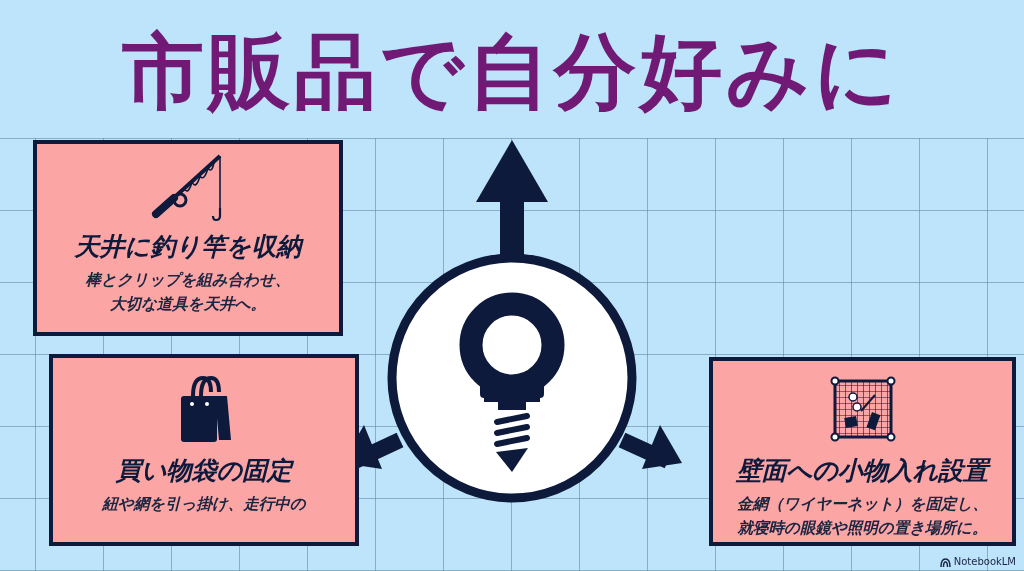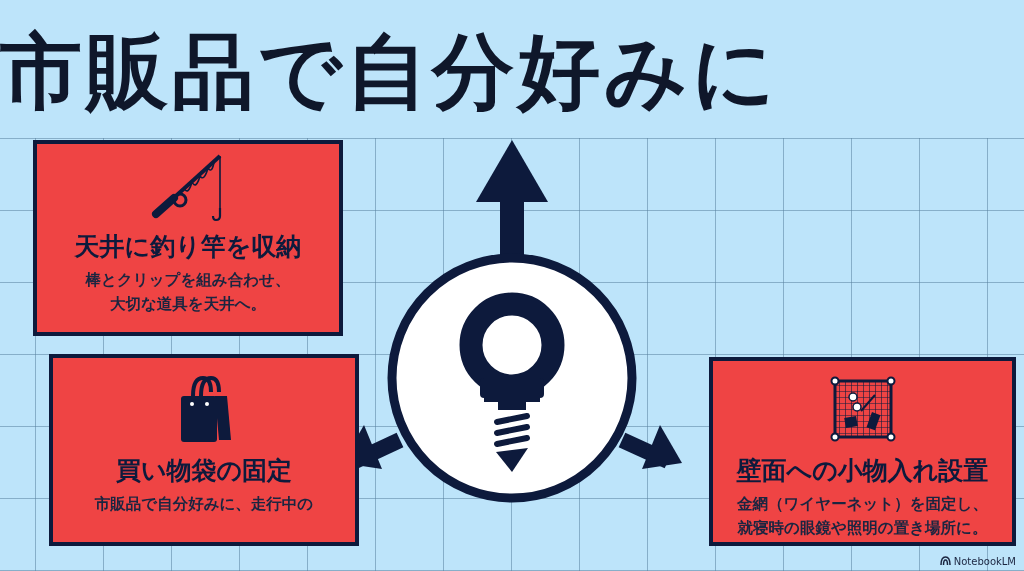--- a/index.html
+++ b/index.html
@@ -11,43 +11,43 @@
   }
   .grid {
     position:absolute; left:0; top:138px; width:1024px; height:433px;
     background-image:
       linear-gradient(to right, rgba(90,130,160,0.55) 1px, transparent 1px),
       linear-gradient(to bottom, rgba(90,130,160,0.55) 1px, transparent 1px);
     background-size:68px 72px;
     background-position:35px 0;
   }
   .title {
-    position:absolute; left:0; top:22px; width:1024px; 
-    font-size:82px; font-weight:bold; letter-spacing:4px; color:#0f172a;
+    position:absolute; left:0; top:22px; width:1024px; text-align:center;
+    font-size:82px; font-weight:bold; letter-spacing:4px; color:#701a75;
     line-height:100px;
   }
   .card {
-    position:absolute; background:#ef4444; border:4px solid #0d1a3c;
-    box-sizing:border-box; text-align:center;
+    position:absolute; background:#fca5a5; border:4px solid #0d1a3c;
+    box-sizing:border-box; text-align:center;font-style:italic;
   }
   .card .icon { position:absolute; left:50%; transform:translateX(-50%); }
   .card .heading {
     position:absolute; left:0; width:100%; font-weight:bold; font-size:25px; color:#0d1a3c;
   }
   .card .desc {
     position:absolute; left:0; width:100%; font-weight:bold; font-size:15.5px;
     line-height:24px; color:#1b2540;
   }
   #card1 { left:33px; top:140px; width:310px; height:196px; }
   #card2 { left:49px; top:354px; width:310px; height:192px; }
   #card3 { left:682px; top:357px; width:307px; height:189px;margin-left:27px; }
   .center-svg { position:absolute; left:330px; top:130px; }
   .brand {
     position:absolute; right:8px; bottom:4px; font-size:10px; color:#1b2540;
-    display:flex; align-items:flex-start; gap:3px;
+    display:flex; align-items:flex-end; gap:3px;
   }
 </style>
 </head>
 <body>
 
 <div class="grid"></div>
 
 <div class="title">市販品で自分好みに</div>
 
 <svg class="center-svg" width="360" height="440" viewBox="330 130 360 440">
@@ -98,21 +98,21 @@
 <div class="card" id="card2">
   <svg class="icon" style="top:16px" width="70" height="72" viewBox="0 0 70 72">
     <path d="M24,22 Q24,4 34,4 Q42,4 42,18" fill="none" stroke="#0d1a3c" stroke-width="4"></path>
     <path d="M32,22 Q32,4 42,4 Q50,4 50,18" fill="none" stroke="#0d1a3c" stroke-width="4"></path>
     <path d="M46,22 L58,22 L62,66 L50,66 Z" fill="#0d1a3c"></path>
     <rect x="12" y="22" width="36" height="46" rx="3" fill="#0d1a3c"></rect>
     <circle cx="23" cy="30" r="2" fill="#ffffff"></circle>
     <circle cx="38" cy="30" r="2" fill="#ffffff"></circle>
   </svg>
   <div class="heading" style="top:96px">買い物袋の固定</div>
-  <div class="desc" style="top:134px">市販品で自分好みに、走行中の</div>
+  <div class="desc" style="top:134px">紐や網を引っ掛け、走行中の</div>
 </div>
 
 <div class="card" id="card3">
   <svg class="icon" style="top:12px" width="72" height="72" viewBox="0 0 72 72">
     <defs>
       <pattern id="net" width="6" height="6" patternUnits="userSpaceOnUse">
         <path d="M6,0 L0,0 0,6" fill="none" stroke="#0d1a3c" stroke-width="1.2"></path>
       </pattern>
     </defs>
     <rect x="8" y="8" width="56" height="56" fill="url(#net)" stroke="#0d1a3c" stroke-width="3"></rect>

